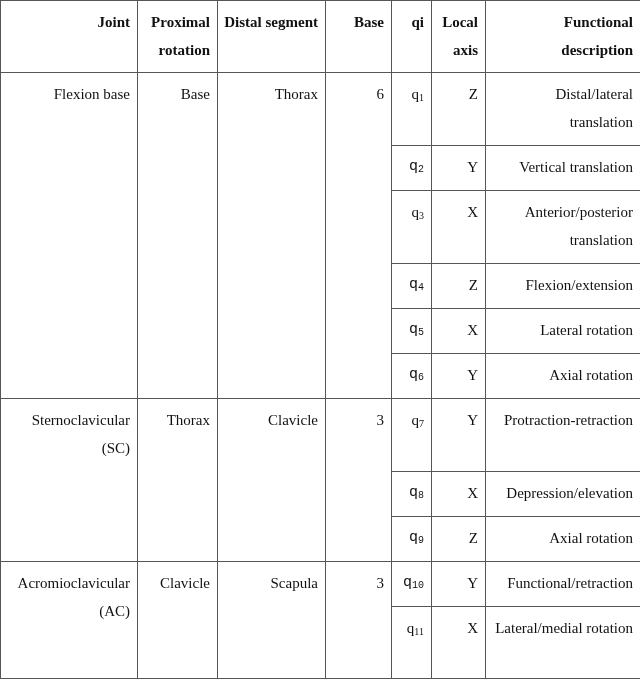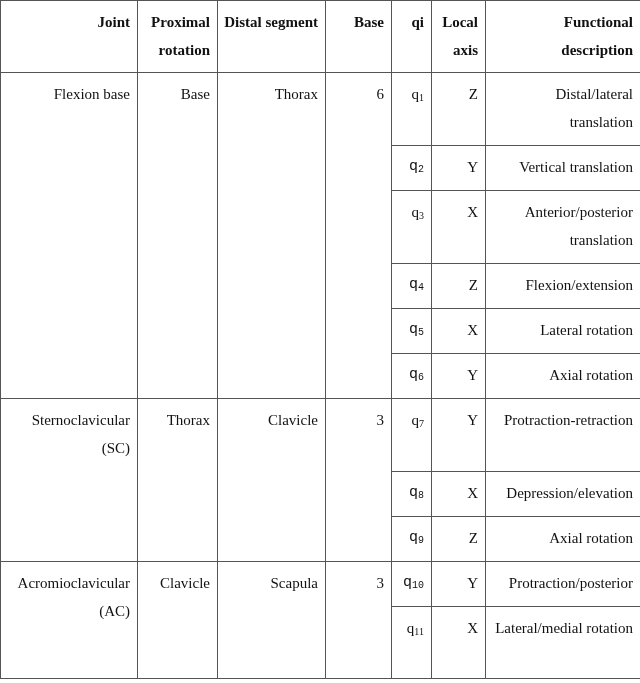--- a/index.html
+++ b/index.html
@@ -106,21 +106,21 @@
       <td>Axial rotation</td>
     </tr>
 
     <tr>
       <td rowspan="2">Acromioclavicular (AC)</td>
       <td rowspan="2">Clavicle</td>
       <td rowspan="2">Scapula</td>
       <td rowspan="2">3</td>
       <td class="q short"><span>q</span><sub>10</sub></td>
       <td>Y</td>
-      <td>Protraction/posterior</td>
+      <td>Functional/retraction</td>
     </tr>
     <tr>
       <td class="q last"><span>q</span><sub>11</sub></td>
       <td>X</td>
       <td>Lateral/medial rotation</td>
     </tr>
   </tbody>
 </table>
 
 </body></html>

